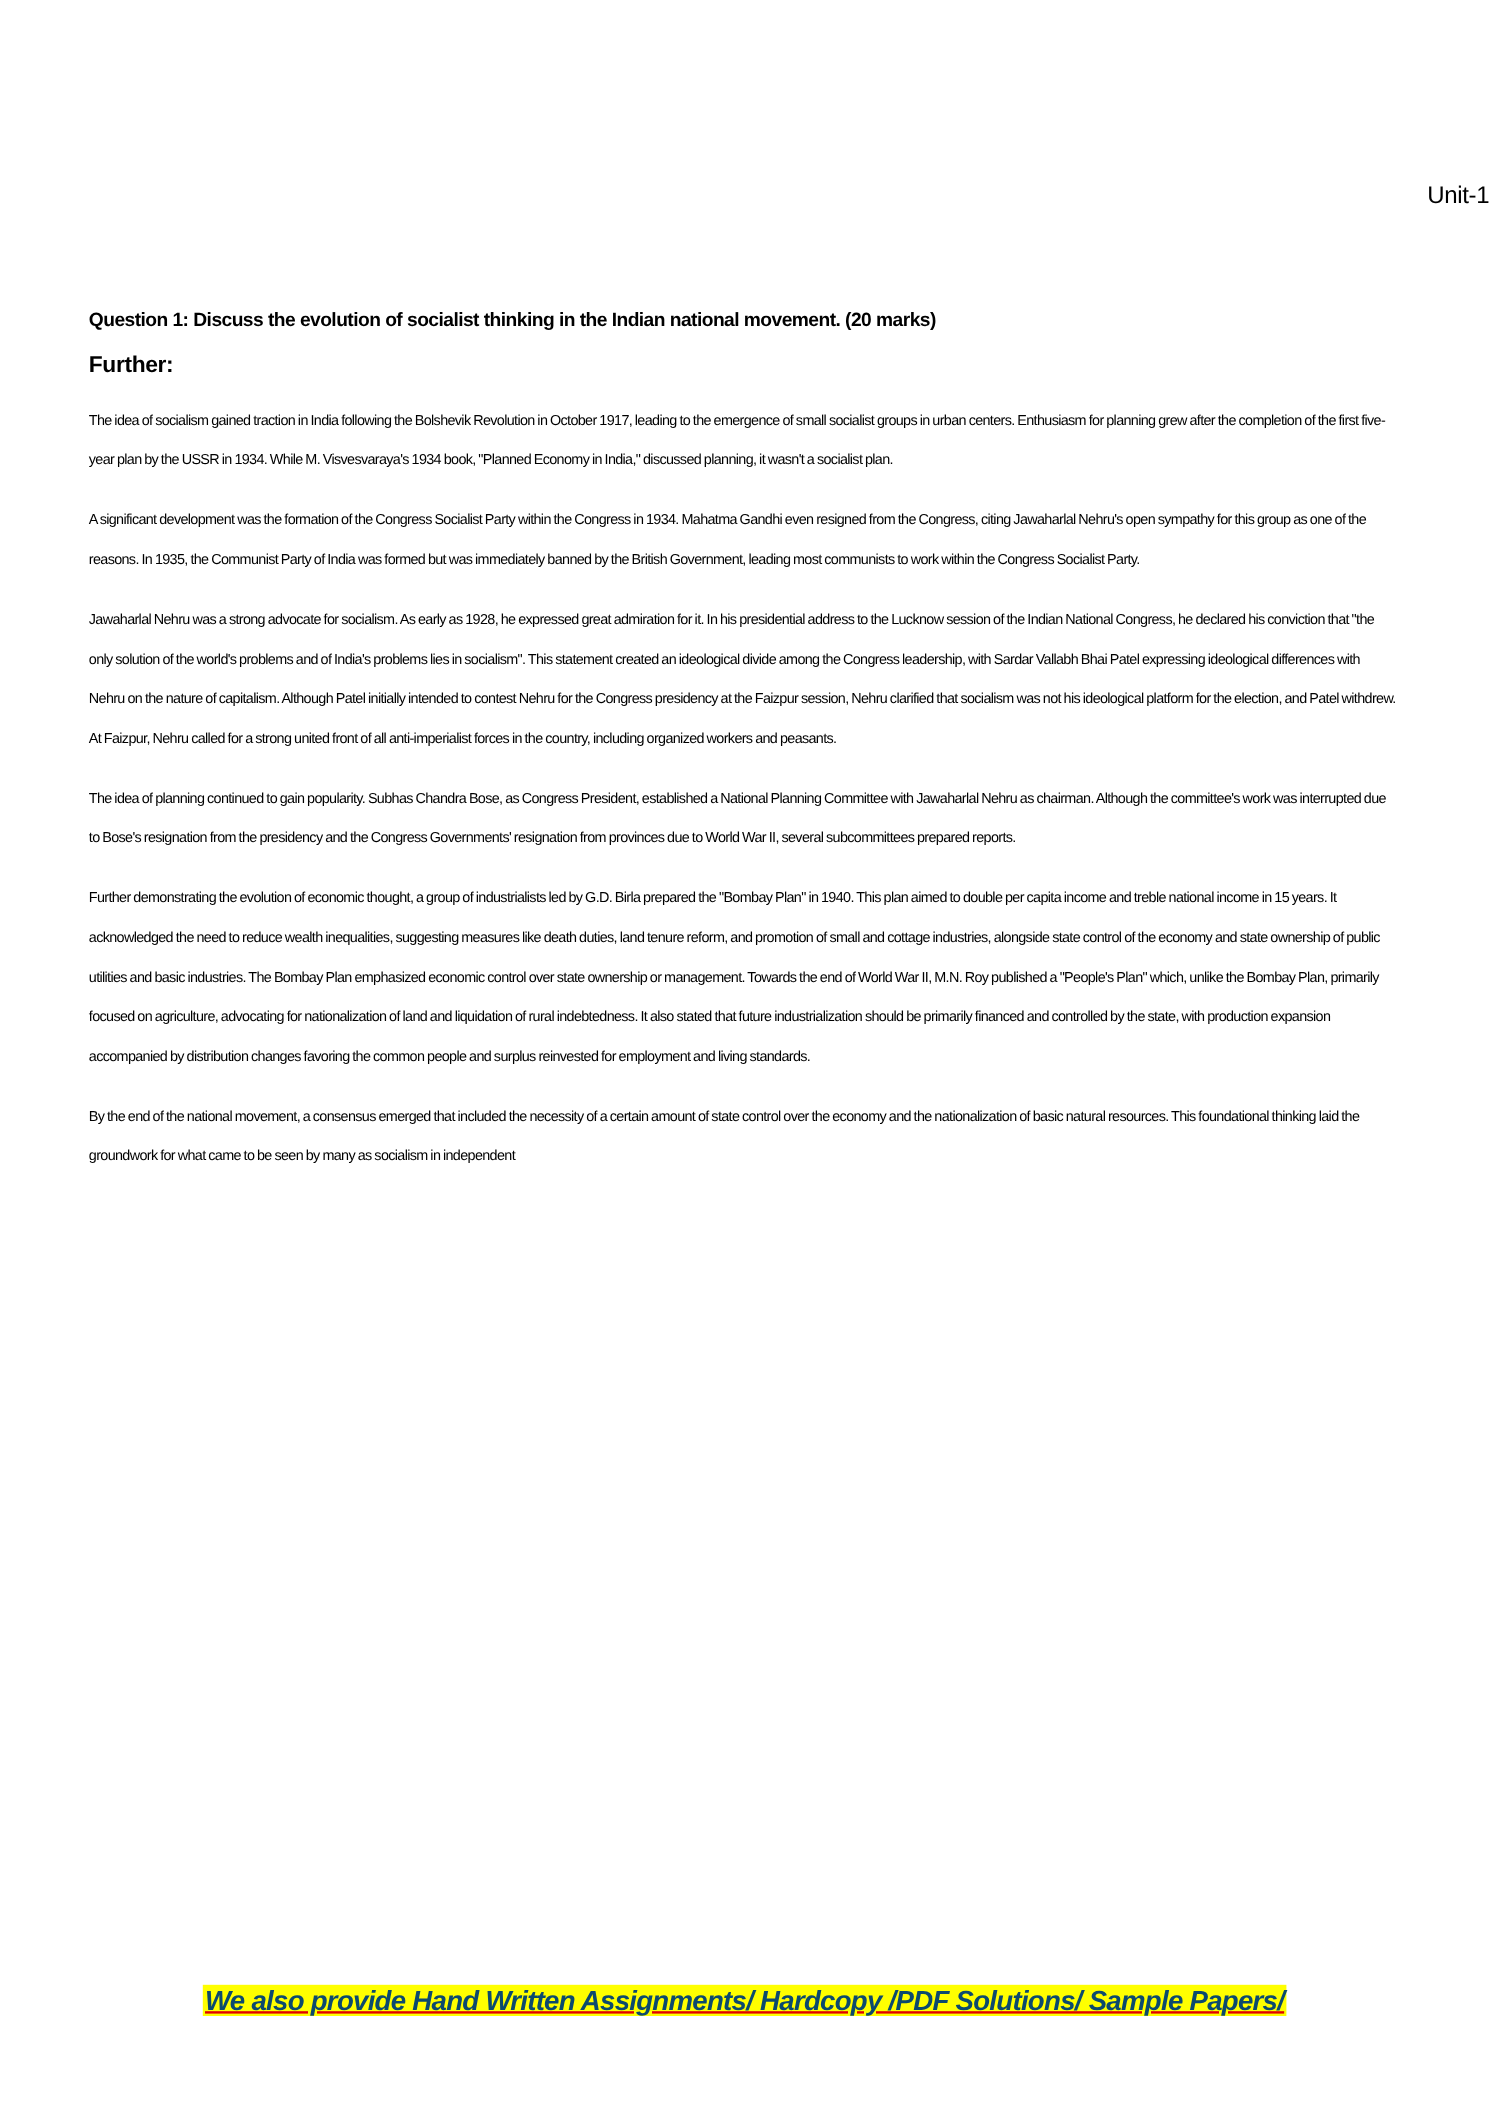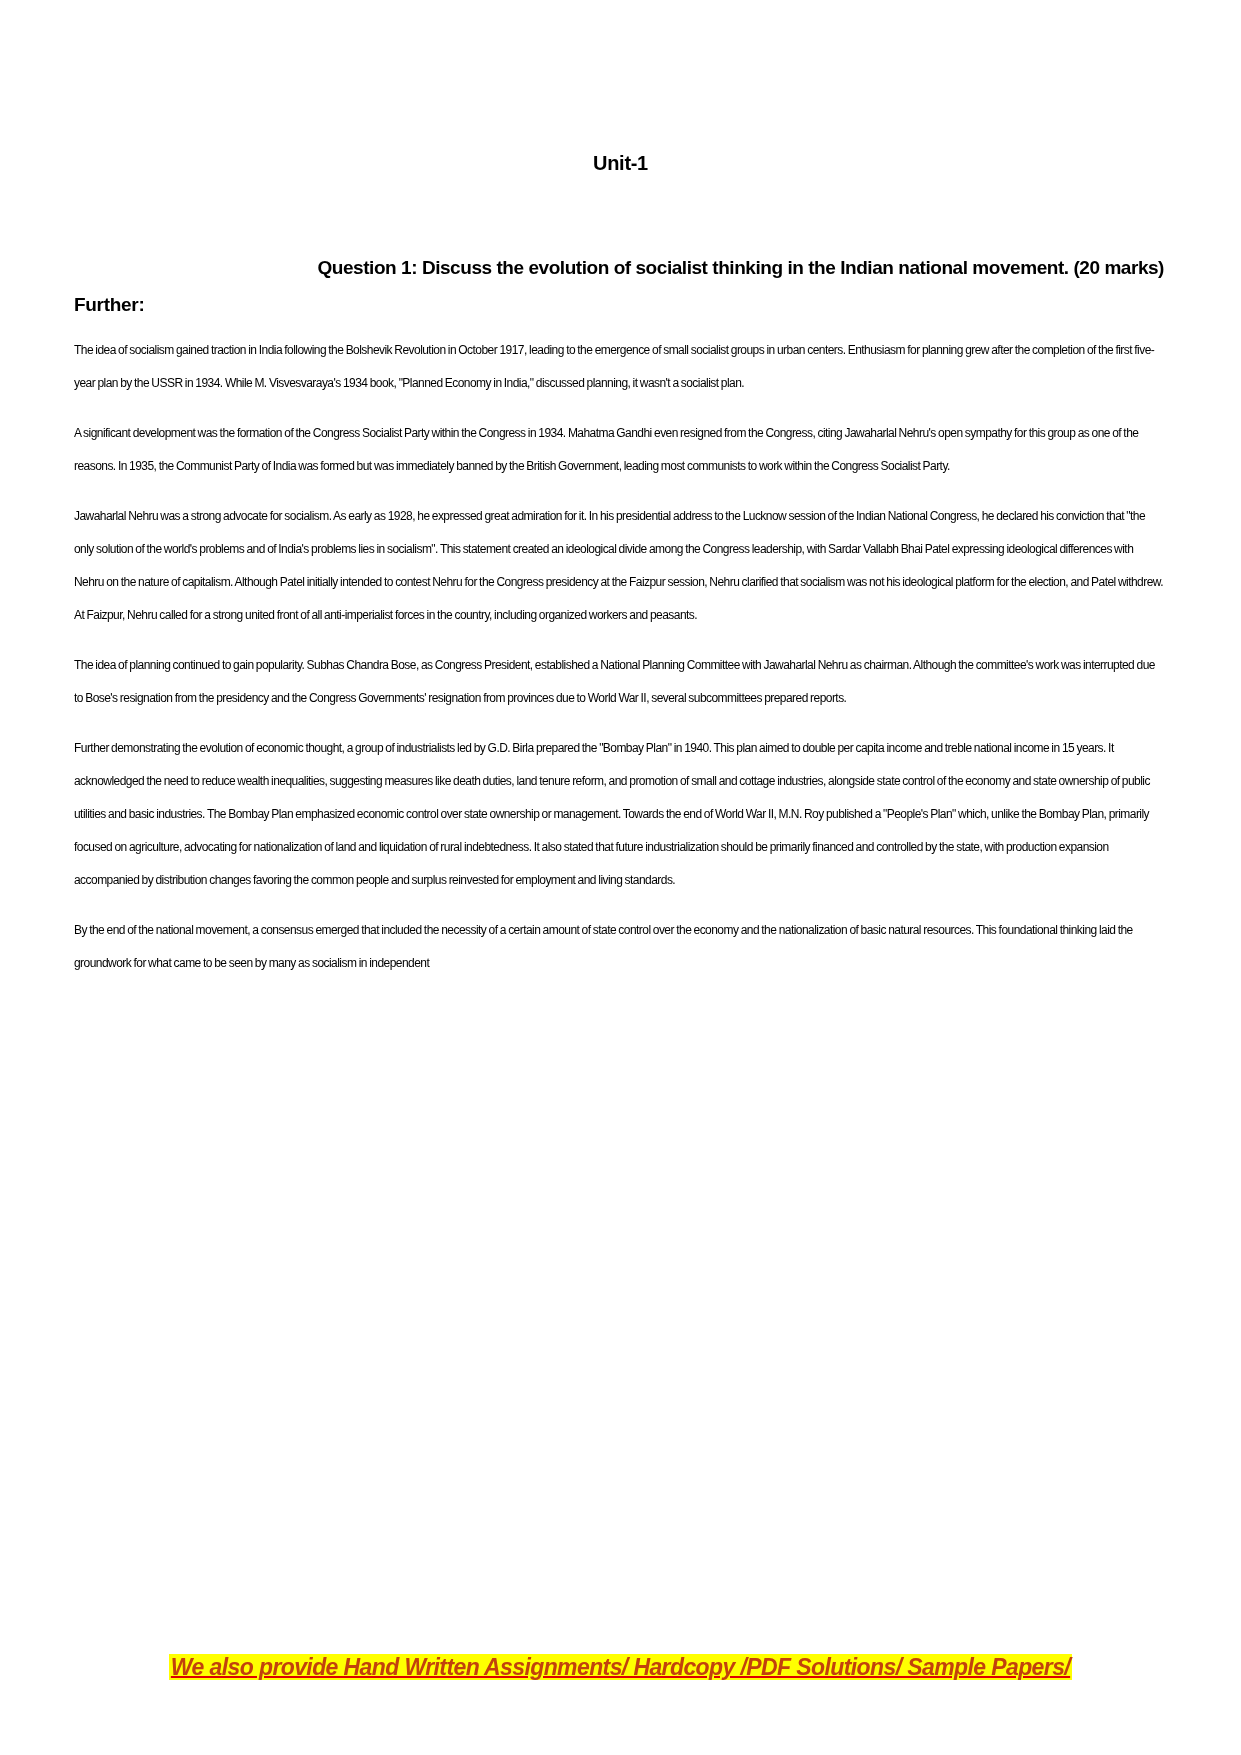--- a/index.html
+++ b/index.html
@@ -20,39 +20,38 @@
       left: 0; top: 0;
       width: 1241px;
       height: 1755px;
       background: #ffffff;
     }
     .unit-title {
       position: absolute;
       top: 152px;
       left: 0;
       width: 1241px;
-      text-align: center;
-      font-weight: bold;
+      text-align: right;
+      font-weight: normal;
       font-size: 20px;
       letter-spacing: -0.3px;
     }
     .content {
       position: absolute;
       left: 74px;
       top: 256px;
       width: 1090px;
     }
     .question {
       font-weight: bold;
-      font-size: 19px;
+      font-size: 16px;
       line-height: 24px;
       margin: 0 0 13px 0;
       letter-spacing: -0.45px;
       white-space: nowrap;
-      text-align: right;
     }
     .answer-label {
       font-weight: bold;
       font-size: 19px;
       line-height: 24px;
       margin: 0 0 17px 0;
       letter-spacing: -0.3px;
     }
     .para {
       font-size: 12px;
@@ -64,21 +63,21 @@
     .footer {
       position: absolute;
       left: 0;
       top: 1650px;
       width: 1241px;
       text-align: center;
       font-weight: bold;
       font-style: italic;
       font-size: 23px;
       line-height: 35px;
-      color: #c2410c;
+      color: #0c4a6e;
       letter-spacing: -0.6px;
     }
     .footer-line {
       display: inline;
       background: #ffff00;
       text-decoration: underline;
       text-decoration-color: #e00000;
       text-decoration-thickness: 2px;
       padding: 0 2px;
     }

